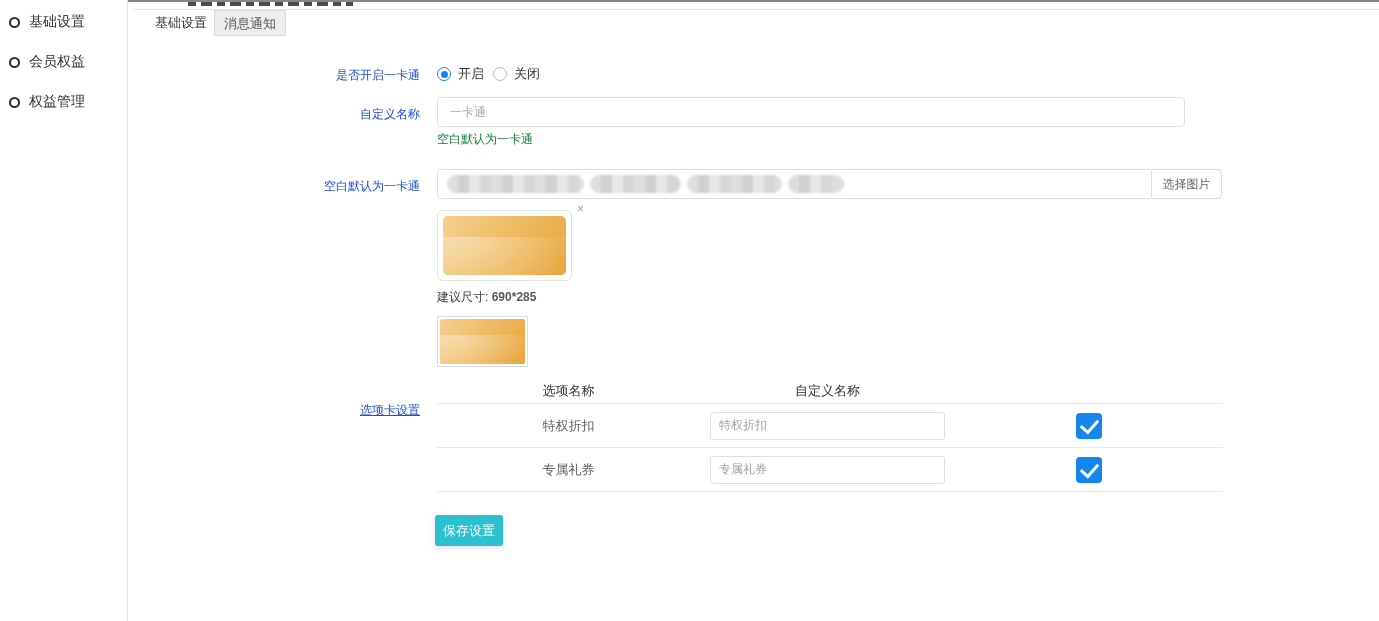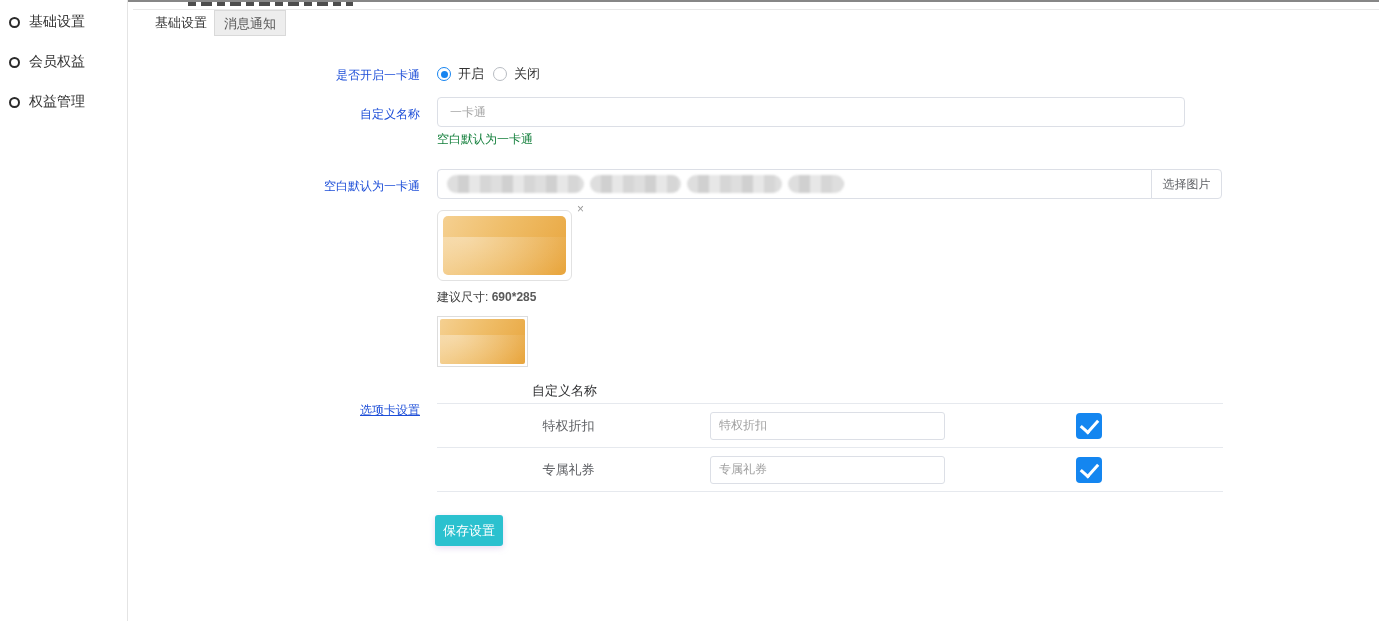--- a/index.html
+++ b/index.html
@@ -144,20 +144,21 @@
     <span class="k">建议尺寸:</span>
     <span class="v">690*285</span>
   </div>
   <div class="thumb-box">
     <div class="img card-gradient"></div>
   </div>
 
   <div class="flabel" style="top:402px;text-decoration:underline;">选项卡设置</div>
   <div class="opt-table">
     <div class="t-row t-head">
+      <div class="c1">选项名称</div>
       <div class="c2">自定义名称</div>
     </div>
     <div class="t-row t-body">
       <div class="c1 name">特权折扣</div>
       <div class="c2">
         <input class="cell-input" type="text" value="特权折扣" style="">
       </div>
       <div class="c3">
         <span class="checkbox"></span>
       </div>

